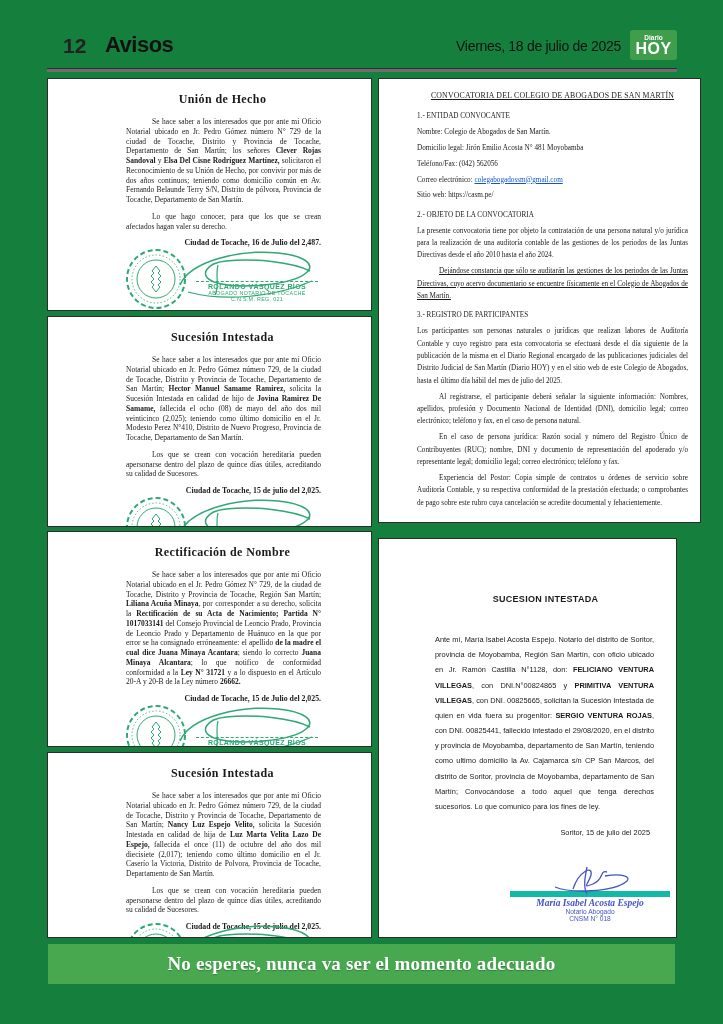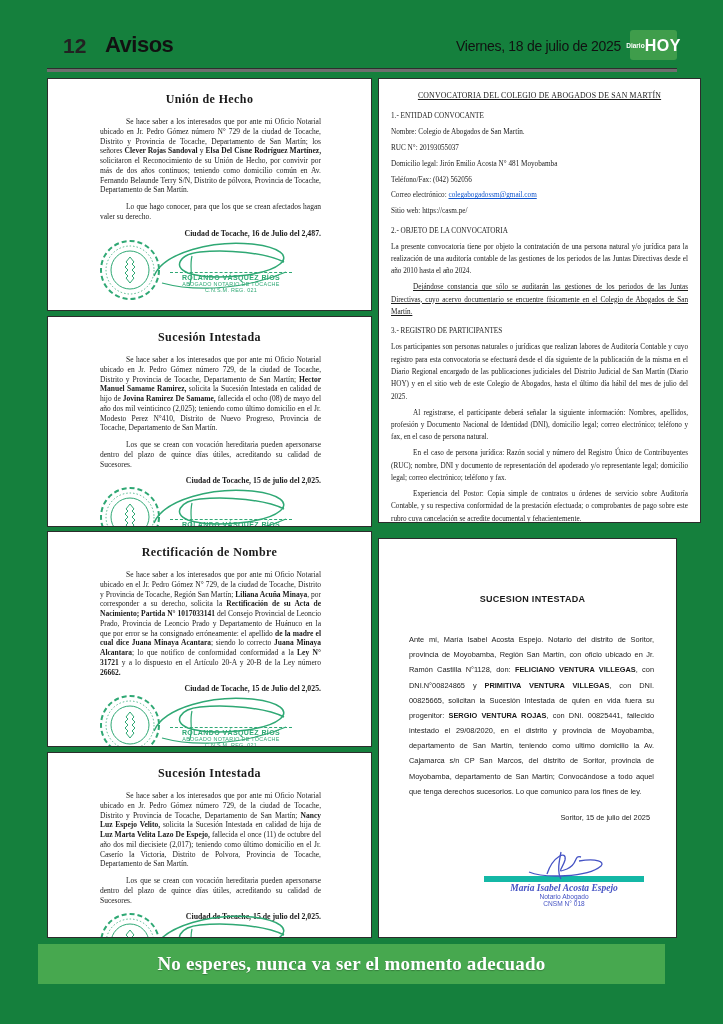--- a/index.html
+++ b/index.html
@@ -8,29 +8,29 @@
 
   
   .hdr{position:absolute;left:47px;top:30px;width:630px;height:36px;}
   .pgnum{position:absolute;left:16px;top:4px;font-family:"Liberation Sans",sans-serif;
          font-size:21px;font-weight:bold;color:#222;}
   .section{position:absolute;left:58px;top:2px;font-family:"Liberation Sans",sans-serif;
            font-size:22px;font-weight:bold;letter-spacing:-0.5px;color:#111;}
   .hdate{position:absolute;right:56px;top:8px;font-family:"Liberation Sans",sans-serif;
          font-size:14px;color:#111;letter-spacing:-0.3px;}
   .logo{position:absolute;right:0;top:0;width:47px;height:30px;border-radius:3px;
-        display:flex;flex-direction:row;align-items:center;justify-content:center;
+        display:flex;flex-direction:column;align-items:center;justify-content:center;
         font-family:"Liberation Sans",sans-serif;color:#fff;}
   .logo-top{font-size:6.5px;font-weight:bold;line-height:7px;}
   .logo-main{font-size:16px;font-weight:bold;line-height:15px;letter-spacing:0.5px;}
   .hrule{position:absolute;left:47px;top:68px;width:630px;height:2.5px;background:#6e6e6e;
          border-top:1.2px solid #2e2e2e;}
 
   
-  .box{position:absolute;background:#fff;border:1.3px solid #2c2c2c;overflow:hidden;box-sizing:border-box;}
+  .box{position:absolute;background:#fff;border:1.3px solid #2c2c2c;overflow:hidden;box-sizing:border-box;padding-left:26px;}
   .n1{left:47px;top:78px;width:325px;height:233px;}
   .n2{left:47px;top:316px;width:325px;height:211px;}
   .n3{left:47px;top:531px;width:325px;height:216px;}
   .n4{left:47px;top:752px;width:325px;height:186px;}
   .r1{left:378px;top:78px;width:323px;height:445px;border-width:1px;}
   .r2{left:378px;top:538px;width:299px;height:400px;border-width:1px;}
 
   .n-title{margin:13px 0 0;text-align:center;font-size:12px;font-weight:bold;letter-spacing:0.4px;}
   .n-body{margin:10px 50px 0 52px;font-size:7.5px;line-height:1.3;}
   .n-body .para{margin:0 0 7px;text-align:justify;}
@@ -69,21 +69,21 @@
   .suc-date{margin:14px 26px 0 30px;font-family:"Liberation Sans",sans-serif;font-size:7.4px;
             text-align:right;}
   .bsig{position:relative;width:160px;margin:26px auto 0;margin-left:105px;text-align:center;
         color:#4553c4;}
   .bsig-svg{width:110px;height:34px;display:block;margin:0 auto -6px;}
   .bsig-name{font-size:9.5px;font-style:italic;font-weight:bold;
              font-family:"Liberation Serif",serif;border-top:6px solid #14b8a6;padding-top:1px;}
   .bsig-line{font-size:6.6px;font-family:"Liberation Sans",sans-serif;}
 
   
-  .banner{position:absolute;left:38px;top:944px;width:627px;height:40px;display:flex;
+  .banner{position:absolute;left:48px;top:944px;width:627px;height:40px;display:flex;
           align-items:center;justify-content:center;}
   .banner span{color:#fff;font-size:19px;font-weight:bold;font-family:"Liberation Serif",serif;
                letter-spacing:0.2px;text-shadow:0 1px 1px rgba(0,0,0,0.25);}
 </style>
 </head>
 <body>
 
 <div id="page">
 
   <div class="hdr">
@@ -197,21 +197,20 @@
       </svg>
 
     </div>
   </section>
 
   <section class="box r1">
     <h2 class="conv-title">CONVOCATORIA DEL COLEGIO DE ABOGADOS DE SAN MARTÍN</h2>
     <div class="conv-body">
         <p class="para"><span>1.- ENTIDAD CONVOCANTE</span></p>
         <p class="para"><span>Nombre: Colegio de Abogados de San Martín.</span></p>
-        <p class="para"><span>RUC N°: 20193055037</span></p>
         <p class="para"><span>Domicilio legal: Jirón Emilio Acosta N° 481 Moyobamba</span></p>
         <p class="para"><span>Teléfono/Fax: (042) 562056</span></p>
         <p class="para"><span>Correo electrónico: </span><span class="lnk">colegabogadossm@gmail.com</span></p>
         <p class="para"><span>Sitio web: https://casm.pe/</span></p>
         <p class="para sp"><span>2.- OBJETO DE LA CONVOCATORIA</span></p>
         <p class="para j"><span>La presente convocatoria tiene por objeto la contratación de una persona natural y/o jurídica para la realización de una auditoría contable de las gestiones de los periodos de las Juntas Directivas desde el año 2010 hasta el año 2024.</span></p>
         <p class="para j ind"><span class="u">Dejándose constancia que sólo se auditarán las gestiones de los periodos de las Juntas Directivas, cuyo acervo documentario se encuentre físicamente en el Colegio de Abogados de San Martín.</span></p>
         <p class="para sp"><span>3.- REGISTRO DE PARTICIPANTES</span></p>
         <p class="para j"><span>Los participantes son personas naturales o jurídicas que realizan labores de Auditoría Contable y cuyo registro para esta convocatoria se efectuará desde el día siguiente de la publicación de la misma en el Diario Regional encargado de las publicaciones judiciales del Distrito Judicial de San Martín (Diario HOY) y en el sitio web de este Colegio de Abogados, hasta el último día hábil del mes de julio del 2025.</span></p>
         <p class="para j ind"><span>Al registrarse, el participante deberá señalar la siguiente información: Nombres, apellidos, profesión y Documento Nacional de Identidad (DNI), domicilio legal; correo electrónico; teléfono y fax, en el caso de persona natural.</span></p>

